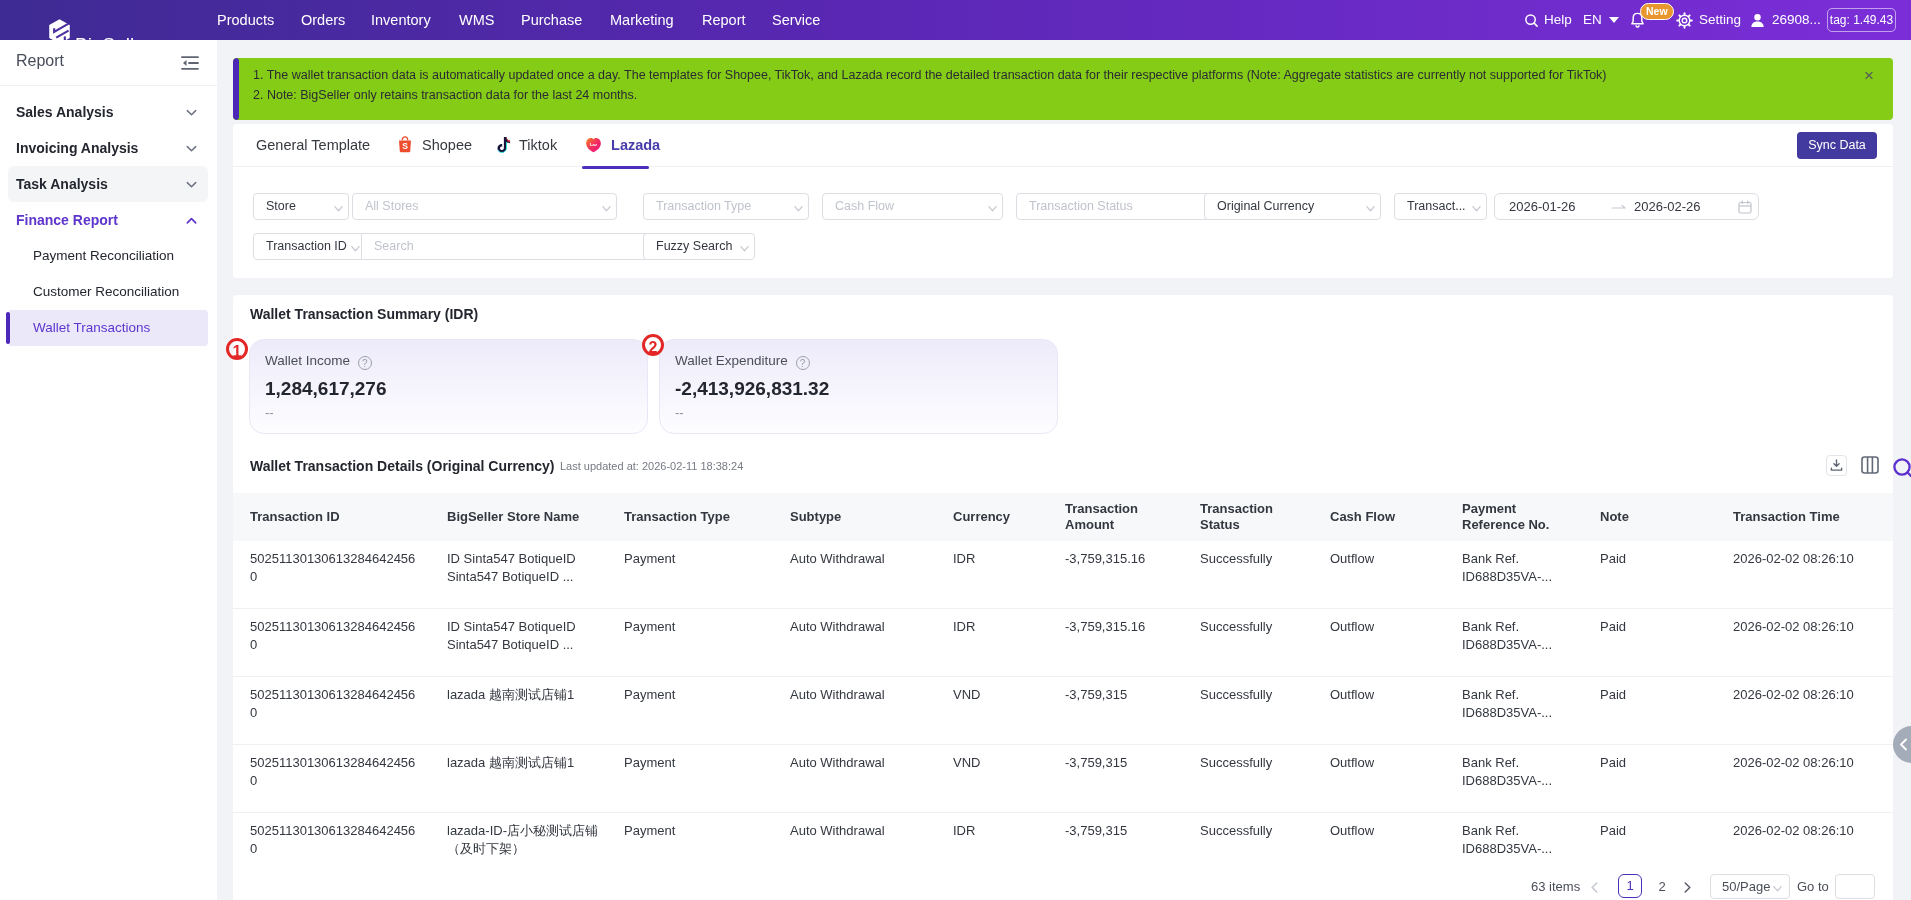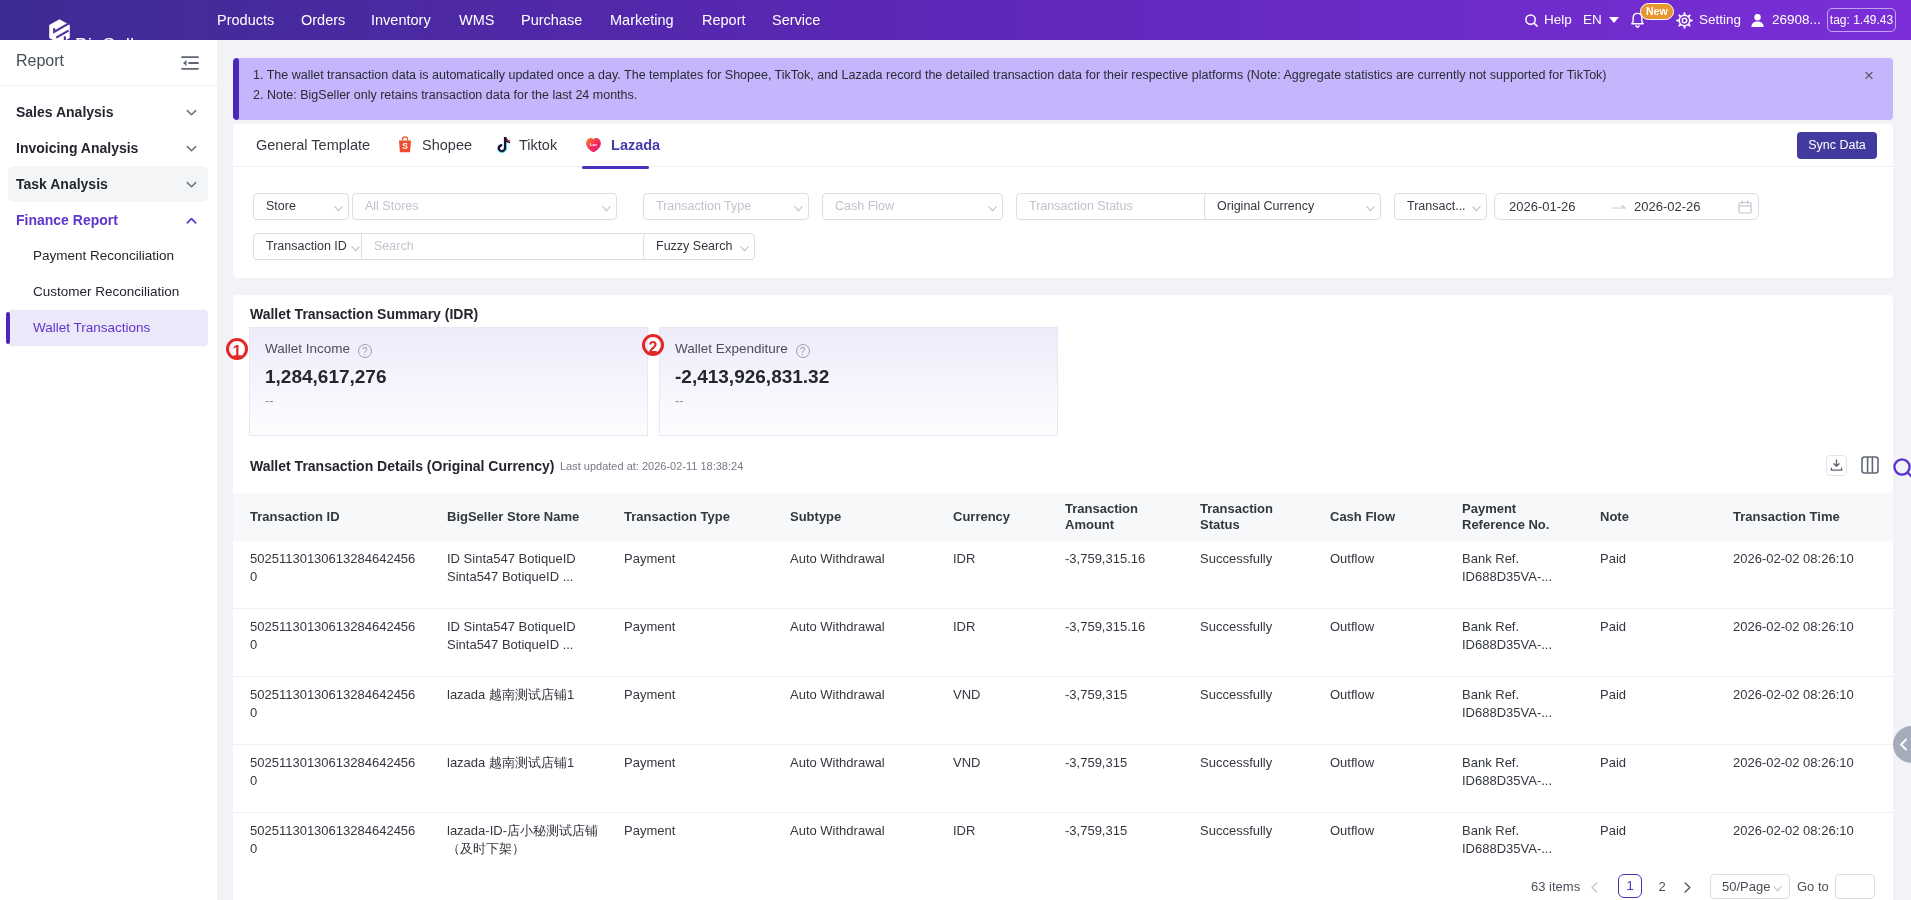--- a/index.html
+++ b/index.html
@@ -16,38 +16,38 @@
 
 
 #sidebar { position:absolute; left:0; top:40px; width:217px; height:860px; background:#fff; }
 #sidehead { position:absolute; left:0; top:0; width:217px; height:46px; border-bottom:1px solid #f0f0f3; }
 #sidehead .t { position:absolute; left:16px; top:12px; font-size:16px; color:#474c59; }
 .mitem { position:absolute; left:8px; width:200px; height:36px; line-height:36px; font-size:14px; font-weight:bold; color:#23262f; padding-left:8px; border-radius:6px; }
 .msub { position:absolute; left:8px; width:200px; height:36px; line-height:36px; font-size:13.5px; color:#23262f; padding-left:25px; border-radius:4px; }
 .chev { position:absolute; right:10px; top:12px; }
 
 
-#banner { position:absolute; left:233px; top:58px; width:1660px; height:62px; background:#c4b5fd; border-radius:4px; overflow:hidden; }
+#banner { position:absolute; left:233px; top:58px; width:1660px; height:62px; background:#84cc16; border-radius:4px; overflow:hidden; }
 #banner .bar { position:absolute; left:0; top:0; width:6px; height:62px; background:#4b28b5; border-radius:3px; }
 #banner .l1 { position:absolute; left:20px; top:10px; font-size:12.5px; color:#2b2b33; }
 #banner .l2 { position:absolute; left:20px; top:30px; font-size:12.5px; color:#2b2b33;text-align:right; }
 #banner .x { position:absolute; left:1631px; top:8px; }
 
 #tabcard { position:absolute; left:233px; top:124px; width:1660px; height:154px; background:#fff; border-radius:4px; }
 .tabrow { position:absolute; left:0; top:0; width:1660px; height:43px; border-bottom:1px solid #f0f0f2; }
 .tab { position:absolute; top:0; line-height:42px; font-size:14.5px; color:#36393f; }
 .syncbtn { position:absolute; left:1564px; top:8px; width:80px; height:27px; background:#423a9e; color:#fff; font-size:12.5px; text-align:center; line-height:27px; border-radius:4px; }
 
 .fbox { position:absolute; height:27px; border:1px solid #dcdee3; border-radius:4px; background:#fff; font-size:12.5px; line-height:25px; color:#33373f; }
 .fbox .ph { color:#bfc3cc; }
 .fchev { position:absolute; right:4px; top:9px; }
 
 #maincard { position:absolute; left:233px; top:295px; width:1660px; height:605px; background:#fff; border-radius:4px 4px 0 0; }
 
-.scard { position:absolute; top:32px; width:399px; height:109px; border:1px solid #e9e7f6; border-radius:0;
+.scard { position:absolute; top:44px; width:399px; height:95px; border:1px solid #e9e7f6; border-radius:15px;
   background:linear-gradient(180deg,#edebfa 0%, #f7f6fd 60%, #fdfdff 100%); }
 .scard .t { position:absolute; left:15px; top:13px; font-size:13.5px; color:#4a4e59; }
 .scard .v { position:absolute; left:15px; top:38px; font-size:19px; font-weight:bold; color:#23262e; }
 .scard .d { position:absolute; left:15px; top:65px; font-size:13px; color:#8a8e98; }
 .qm { display:inline-block; width:14px; height:14px; border:1px solid #9aa0ab; border-radius:50%; font-size:10px; line-height:13px; text-align:center; color:#9aa0ab; margin-left:4px; vertical-align:-2px; }
 .annot { position:absolute; width:22px; height:22px; border:3px solid #e22726; border-radius:50%; color:#e22726; font-weight:bold; font-size:16px; text-align:center; line-height:21px; background:transparent; }
 
 
 #thead { position:absolute; left:0px; top:198px; width:1660px; height:48px; background:#f7f8fa; }
 .th { position:absolute; font-size:13px; font-weight:bold; color:#33373f; line-height:16px; }

